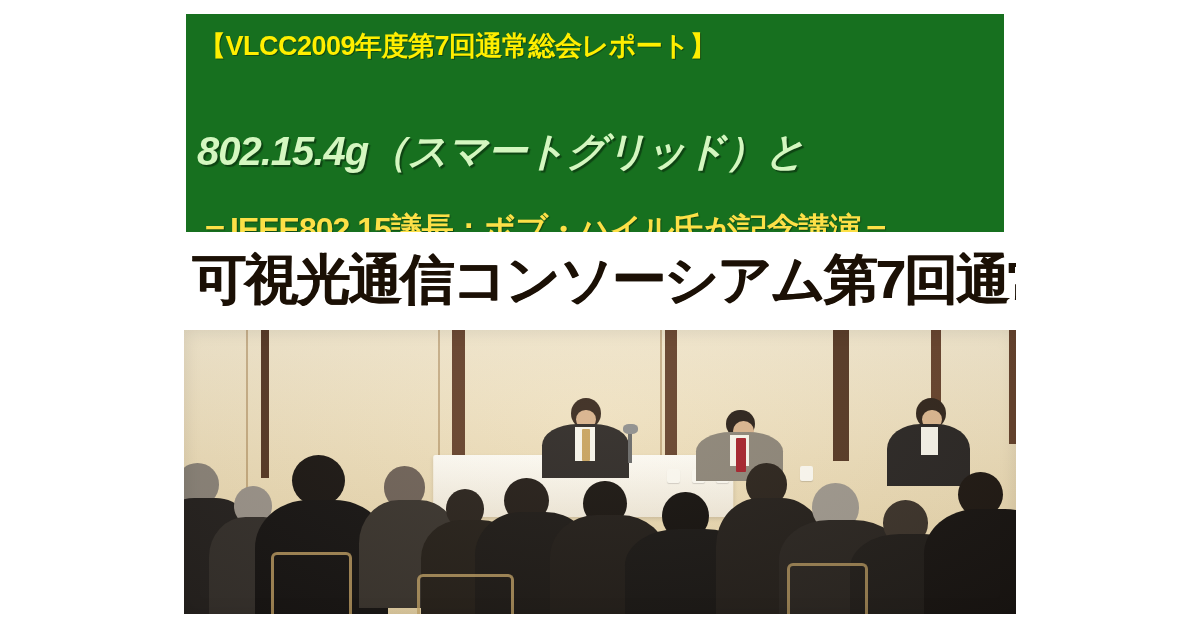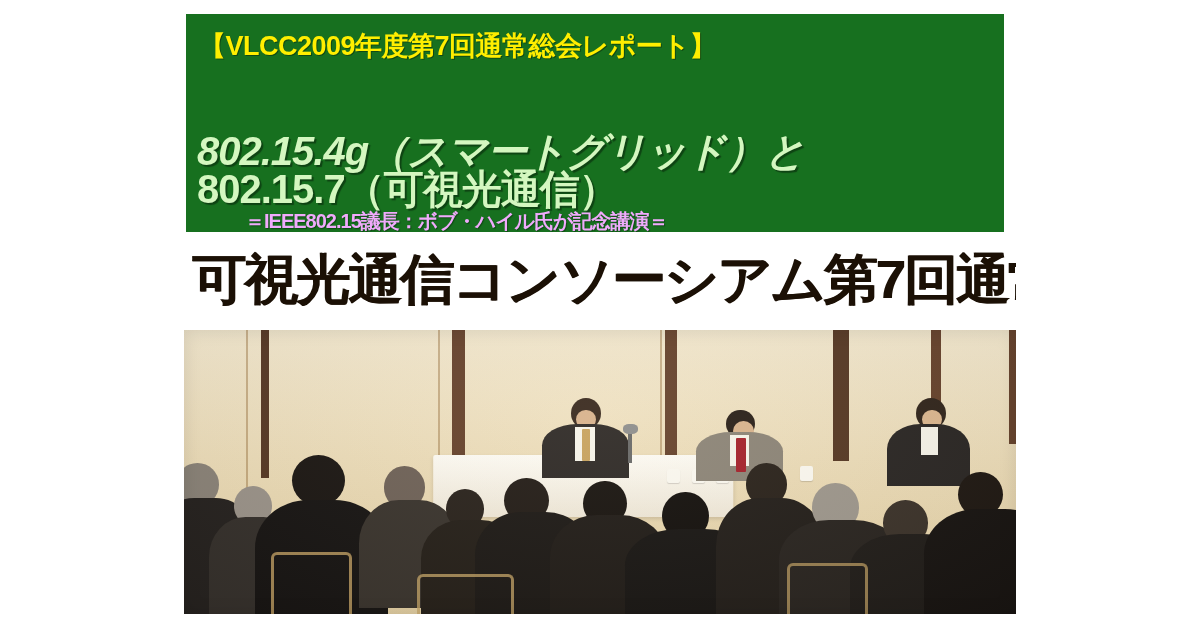--- a/index.html
+++ b/index.html
@@ -34,26 +34,25 @@
     color:#d4f7c0;
     letter-spacing:-1px;
     white-space:nowrap;
     text-shadow:2px 2px 1px rgba(0,0,0,.40);
   }
   .hl1{top:55px;}
   .hl2{top:110px;font-style:italic;}
   .hl3{top:148px;}
   .subline{
     position:absolute;left:13px;top:194px;
-    font-size:20px;font-weight:bold;
-    color:#f0abfc;
+    font-size:32px;font-weight:bold;
+    color:#fde047;
     letter-spacing:-1px;
     white-space:nowrap;
     text-shadow:1px 1px 1px rgba(0,0,0,.35);
-    margin-left:46px;
   }
 
   
   .black-strip{
     position:absolute;
     left:186px;top:238px;
     width:830px;height:88px;
     background:#ffffff;
     overflow:hidden;
   }
@@ -115,21 +114,20 @@
 
 <div id="page">
 
   <div class="green-band">
 
     <div class="kicker">【VLCC2009年度第7回通常総会レポート】</div>
 
 
     <div class="headline hl2">802.15.4g（スマートグリッド）と</div>
 
-    <div class="headline hl3">802.15.7（可視光通信）</div>
 
     <div class="subline">＝IEEE802.15議長：ボブ・ハイル氏が記念講演＝</div>
   </div>
 
   <div class="black-strip">
     <div class="black-strip-text">可視光通信コンソーシアム第7回通常総会</div>
   </div>
 
   <div class="photo">
     <div class="wall"></div>

